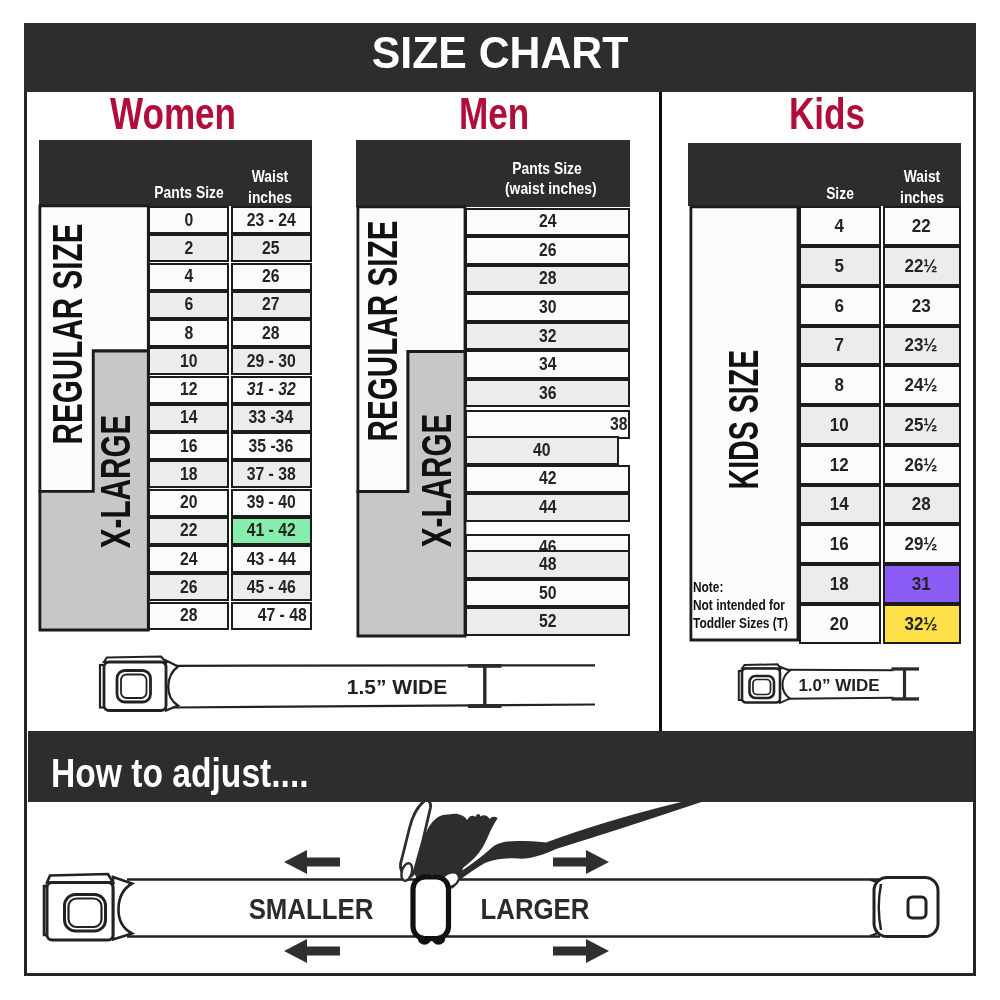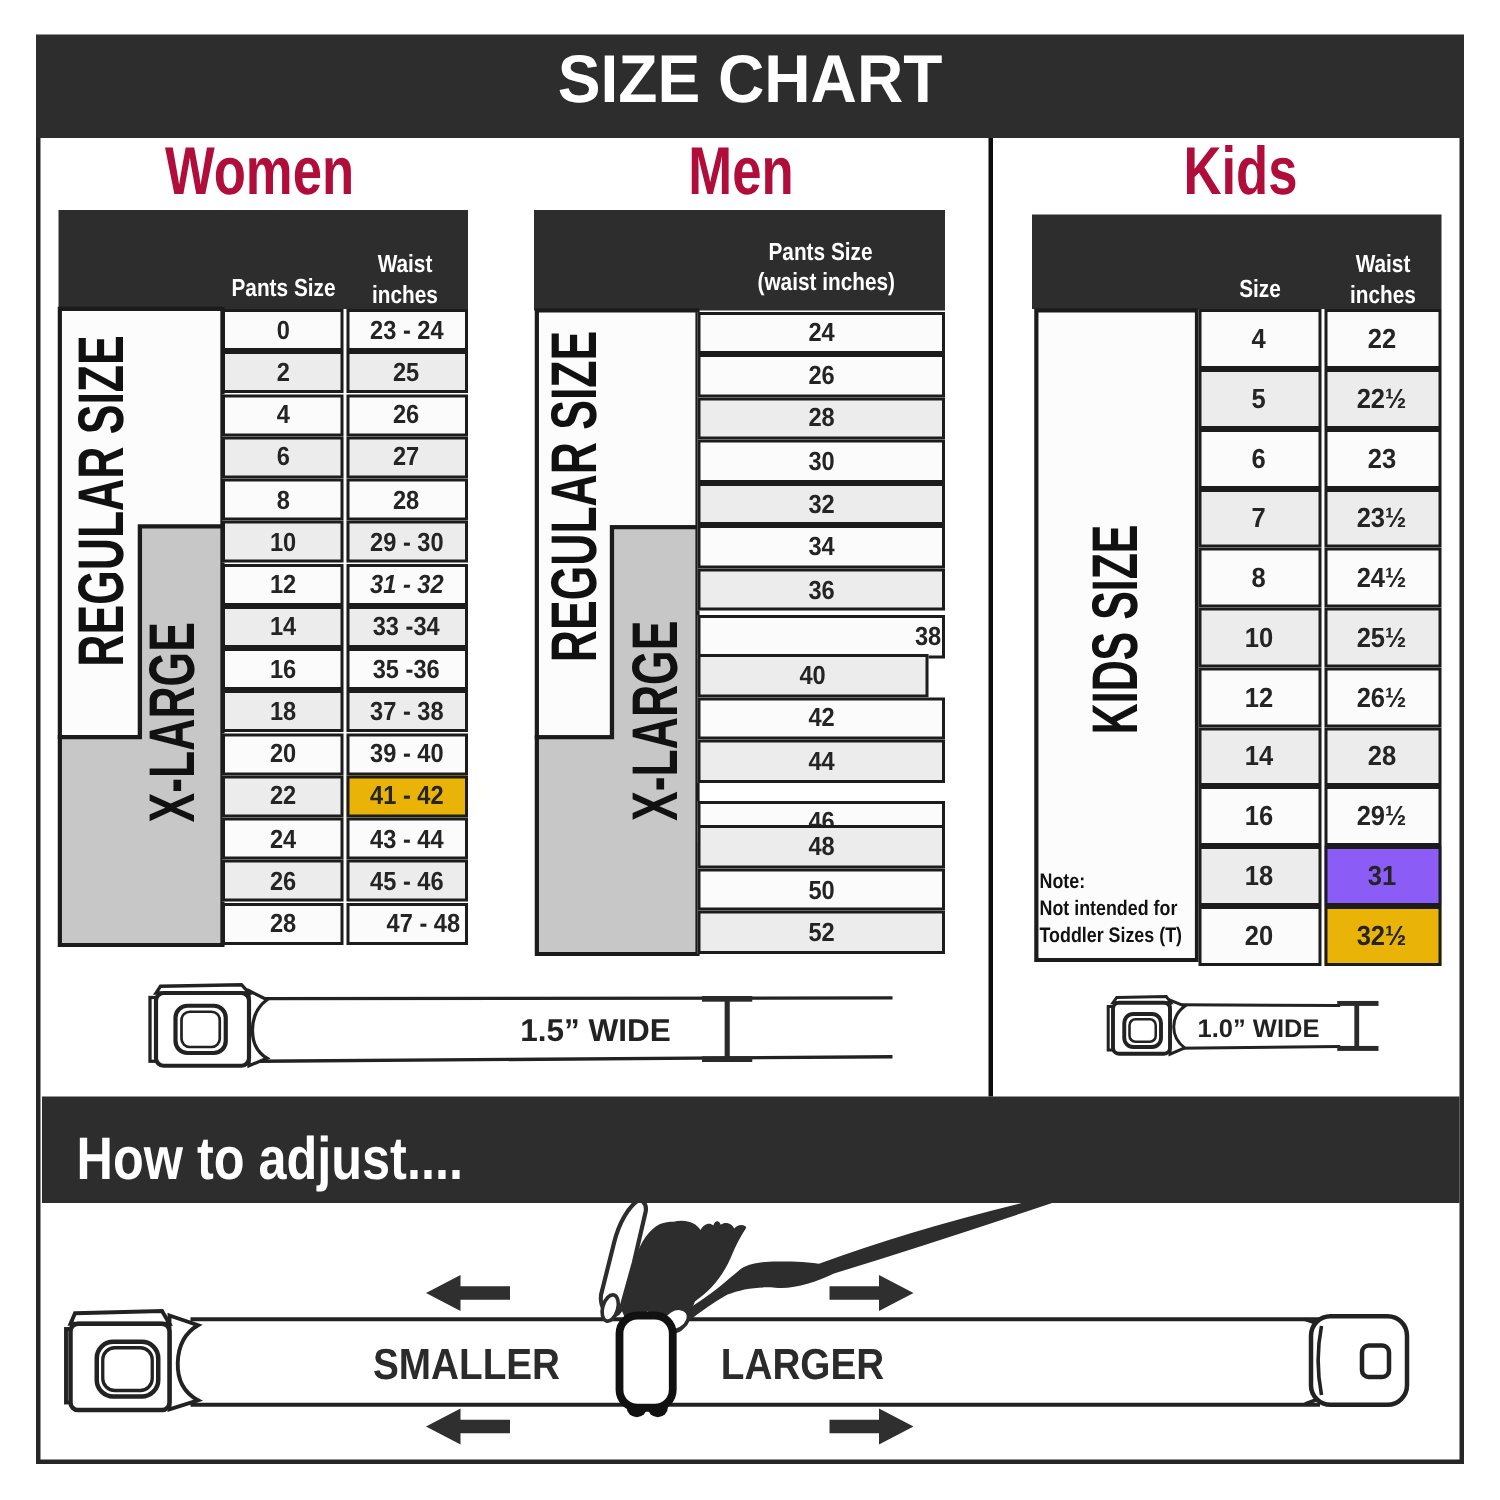--- a/index.html
+++ b/index.html
@@ -99,21 +99,21 @@
     </div>
 <div class="cell" style="left:148.3px;top:488.5px;width:81.2px;height:28.25px;background:#fbfbfb;font-size:17.5px;">
       <span style="display:inline-block;transform:scaleX(0.9);">20</span>
     </div>
 <div class="cell" style="left:230.7px;top:488.5px;width:80.9px;height:28.25px;background:#fbfbfb;font-size:17.5px;">
       <span style="display:inline-block;transform:scaleX(0.9);">39 - 40</span>
     </div>
 <div class="cell" style="left:148.3px;top:516.8px;width:81.2px;height:28.25px;background:#ececec;font-size:17.5px;">
       <span style="display:inline-block;transform:scaleX(0.9);">22</span>
     </div>
-<div class="cell" style="left:230.7px;top:516.8px;width:80.9px;height:28.25px;background:#eab308;font-size:17.5px;">
+<div class="cell" style="left:230.7px;top:516.8px;width:80.9px;height:28.25px;background:#86efac;font-size:17.5px;">
       <span style="display:inline-block;transform:scaleX(0.9);">41 - 42</span>
     </div>
 <div class="cell" style="left:148.3px;top:545.0px;width:81.2px;height:28.25px;background:#fbfbfb;font-size:17.5px;">
       <span style="display:inline-block;transform:scaleX(0.9);">24</span>
     </div>
 <div class="cell" style="left:230.7px;top:545.0px;width:80.9px;height:28.25px;background:#fbfbfb;font-size:17.5px;">
       <span style="display:inline-block;transform:scaleX(0.9);">43 - 44</span>
     </div>
 <div class="cell" style="left:148.3px;top:573.2px;width:81.2px;height:28.25px;background:#ececec;font-size:17.5px;">
       <span style="display:inline-block;transform:scaleX(0.9);">26</span>
@@ -262,21 +262,21 @@
     </div>
 <div class="cell" style="left:798.5px;top:564.1px;width:82px;height:39.75px;background:#ececec;font-size:18.5px;">
       <span style="display:inline-block;transform:scaleX(0.92);">18</span>
     </div>
 <div class="cell" style="left:882.5px;top:564.1px;width:78px;height:39.75px;background:#8b5cf6;font-size:18.5px;">
       <span style="display:inline-block;transform:scaleX(0.92);">31</span>
     </div>
 <div class="cell" style="left:798.5px;top:603.9px;width:82px;height:39.75px;background:#fbfbfb;font-size:18.5px;">
       <span style="display:inline-block;transform:scaleX(0.92);">20</span>
     </div>
-<div class="cell" style="left:882.5px;top:603.9px;width:78px;height:39.75px;background:#eab308;font-size:18.5px;text-align:right;">
+<div class="cell" style="left:882.5px;top:603.9px;width:78px;height:39.75px;background:#fde047;font-size:18.5px;text-align:right;">
       <span style="display:inline-block;transform:scaleX(0.92);">32½</span>
     </div>
 </div>
 
 <svg class="abs" style="left:60px;top:650px;" width="600" height="75" viewBox="60 650 600 75">
 <polygon points="172,665.8 595,665.3 595,704.5 172,707.5" fill="#fff"></polygon>
 <line x1="172" y1="665.8" x2="595" y2="665.3" stroke="#222" stroke-width="2.2"></line>
 <line x1="172" y1="707.5" x2="595" y2="704.5" stroke="#222" stroke-width="2.2"></line>
 <rect x="100" y="665" width="5" height="42.5" fill="#fff" stroke="#222" stroke-width="2.2"></rect>
 <path d="M166 660.5 L178 666.5 Q168.5 673.5 168.3 686.5 Q168.1 699.5 178 705.5 L166 710.5 Z" fill="#fff" stroke="#222" stroke-width="2.2"></path>

